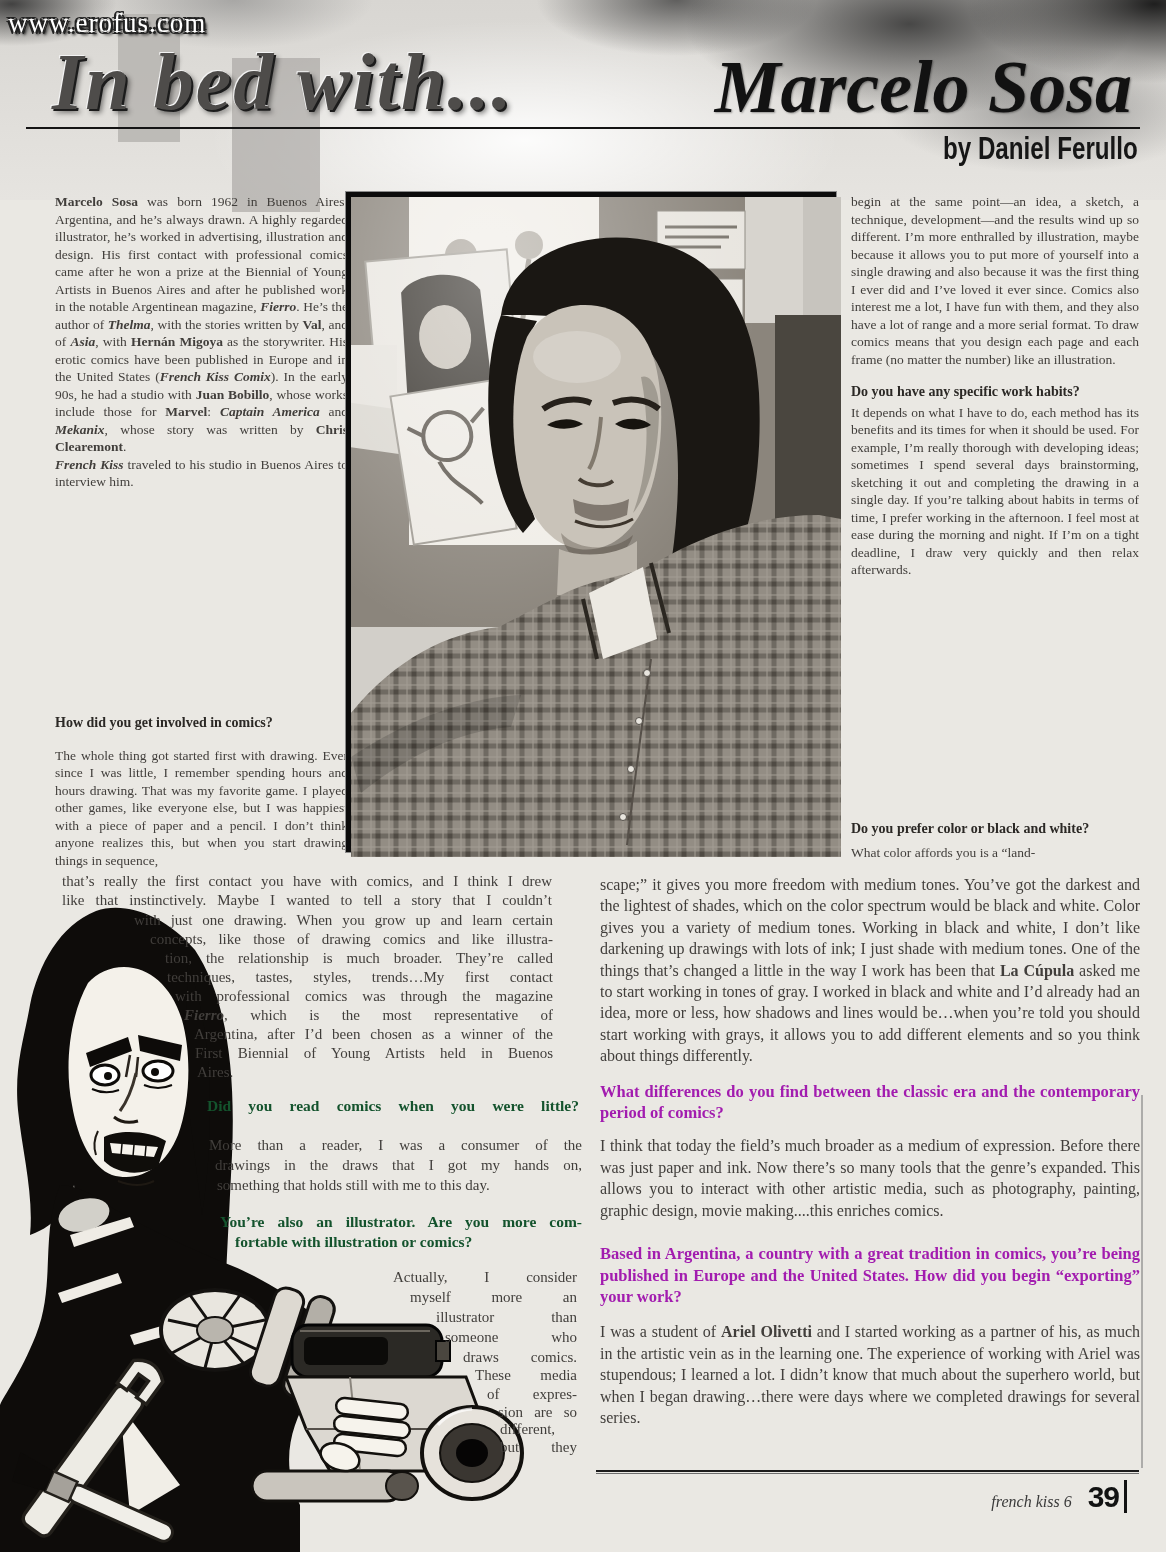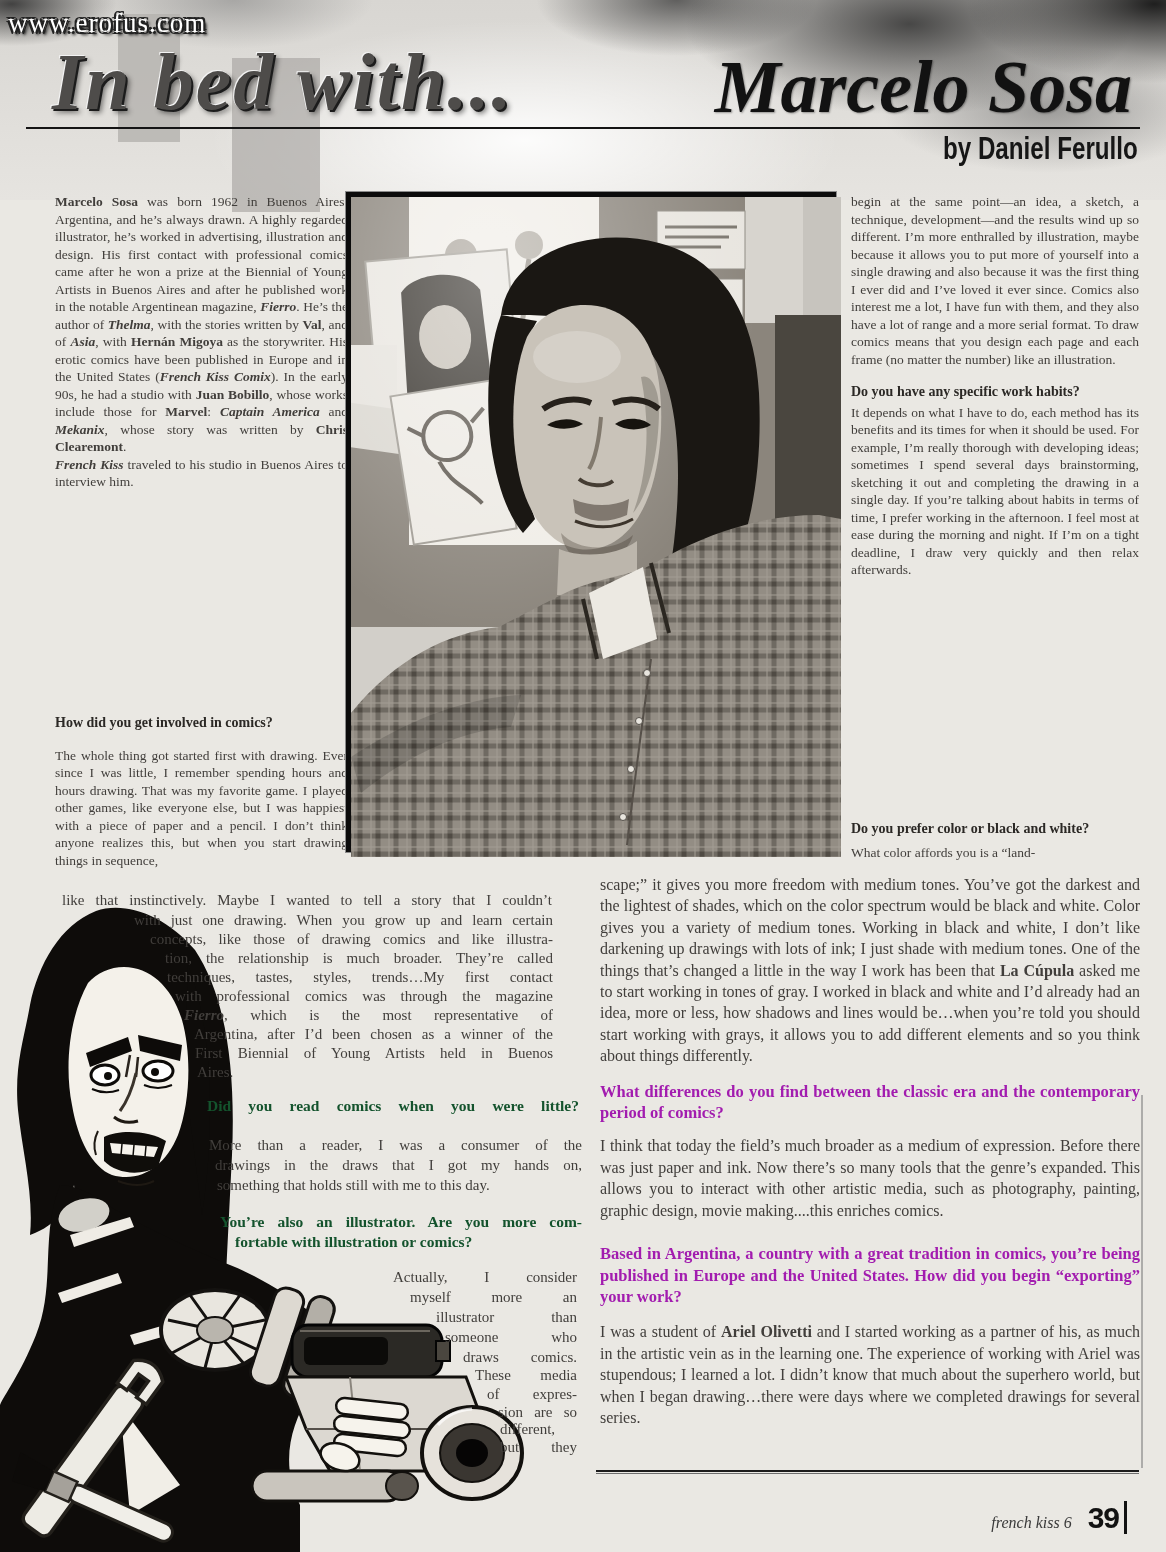--- a/index.html
+++ b/index.html
@@ -61,21 +61,21 @@
     text-align:justify;color:#413e3b;z-index:3;}
   .wide-col p{margin:0 0 14px;}
   .wide-col h3{font-size:16.5px;margin:0 0 12px;color:#a21caf;text-align:justify;}
   .wide-col .pdiff{margin-bottom:22px;}
   .wide-col .hexp{margin-bottom:14px;}
   .wide-col .pexp{margin-bottom:0;}
 
   .scan-line{position:absolute;left:1141px;top:1095px;width:2px;height:373px;background:rgba(100,100,100,.45);}
   .end-rule{position:absolute;left:596px;top:1470px;width:543px;height:4px;
     border-top:2px solid #1c1c1c;border-bottom:1px solid #6e6e6e;}
-  .footer{position:absolute;left:600px;top:1480px;width:527px;text-align:right;z-index:3;margin-top:21px;}
+  .footer{position:absolute;left:600px;top:1480px;width:527px;text-align:right;z-index:3;}
   .footer .mag{font-style:italic;font-size:16px;color:#3a3a3a;margin-right:16px;}
   .footer .pn{font-size:30px;font-weight:bold;color:#121212;border-right:3px solid #121212;
     padding-right:5px;font-family:"Liberation Sans",sans-serif;letter-spacing:-1px;}
 
   .comic{position:absolute;left:0;top:905px;width:525px;height:647px;z-index:1;}
 </style>
 </head>
 <body>
 
 <div class="page" data-interactable="false">
@@ -241,20 +241,21 @@
       </g>
 
       <g transform="rotate(24 100 600)">
         <rect x="66" y="590" width="112" height="18" rx="9" fill="#f0eee8" stroke="#23201b" stroke-width="3"></rect>
         <rect x="44" y="588" width="26" height="22" fill="#a5a19a" stroke="#23201b" stroke-width="2.5"></rect>
         <path d="M44,588 L6,584 L10,614 L44,610 Z" fill="#0d0b09"></path>
       </g>
     </svg>
   </div>
 
+  <div class="ln" style="left:62px;top:872px;width:490px" data-interactable="false">that’s really the first contact you have with comics, and I think I drew</div>
   <div class="ln" style="left:62px;top:891px;width:490px" data-interactable="false">like that instinctively. Maybe I wanted to tell a story that I couldn’t</div>
   <div class="ln" style="left:134px;top:911px;width:419px" data-interactable="false">with just one drawing. When you grow up and learn certain</div>
   <div class="ln" style="left:150px;top:930px;width:403px" data-interactable="false">concepts, like those of drawing comics and like illustra-</div>
   <div class="ln" style="left:165px;top:949px;width:388px" data-interactable="false">tion, the relationship is much broader. They’re called</div>
   <div class="ln" style="left:167px;top:968px;width:386px" data-interactable="false">techniques, tastes, styles, trends…My first contact</div>
   <div class="ln" style="left:175px;top:987px;width:378px" data-interactable="false">with professional comics was through the magazine</div>
   <div class="ln" style="left:184px;top:1006px;width:369px" data-interactable="false"><span class="bi">Fierro</span><span>, which is the most representative of</span></div>
   <div class="ln" style="left:194px;top:1025px;width:359px" data-interactable="false">Argentina, after I’d been chosen as a winner of the</div>
   <div class="ln" style="left:195px;top:1044px;width:358px" data-interactable="false">First Biennial of Young Artists held in Buenos</div>
   <div class="ln lnL" style="left:197px;top:1063px;width:200px" data-interactable="false">Aires.</div>

